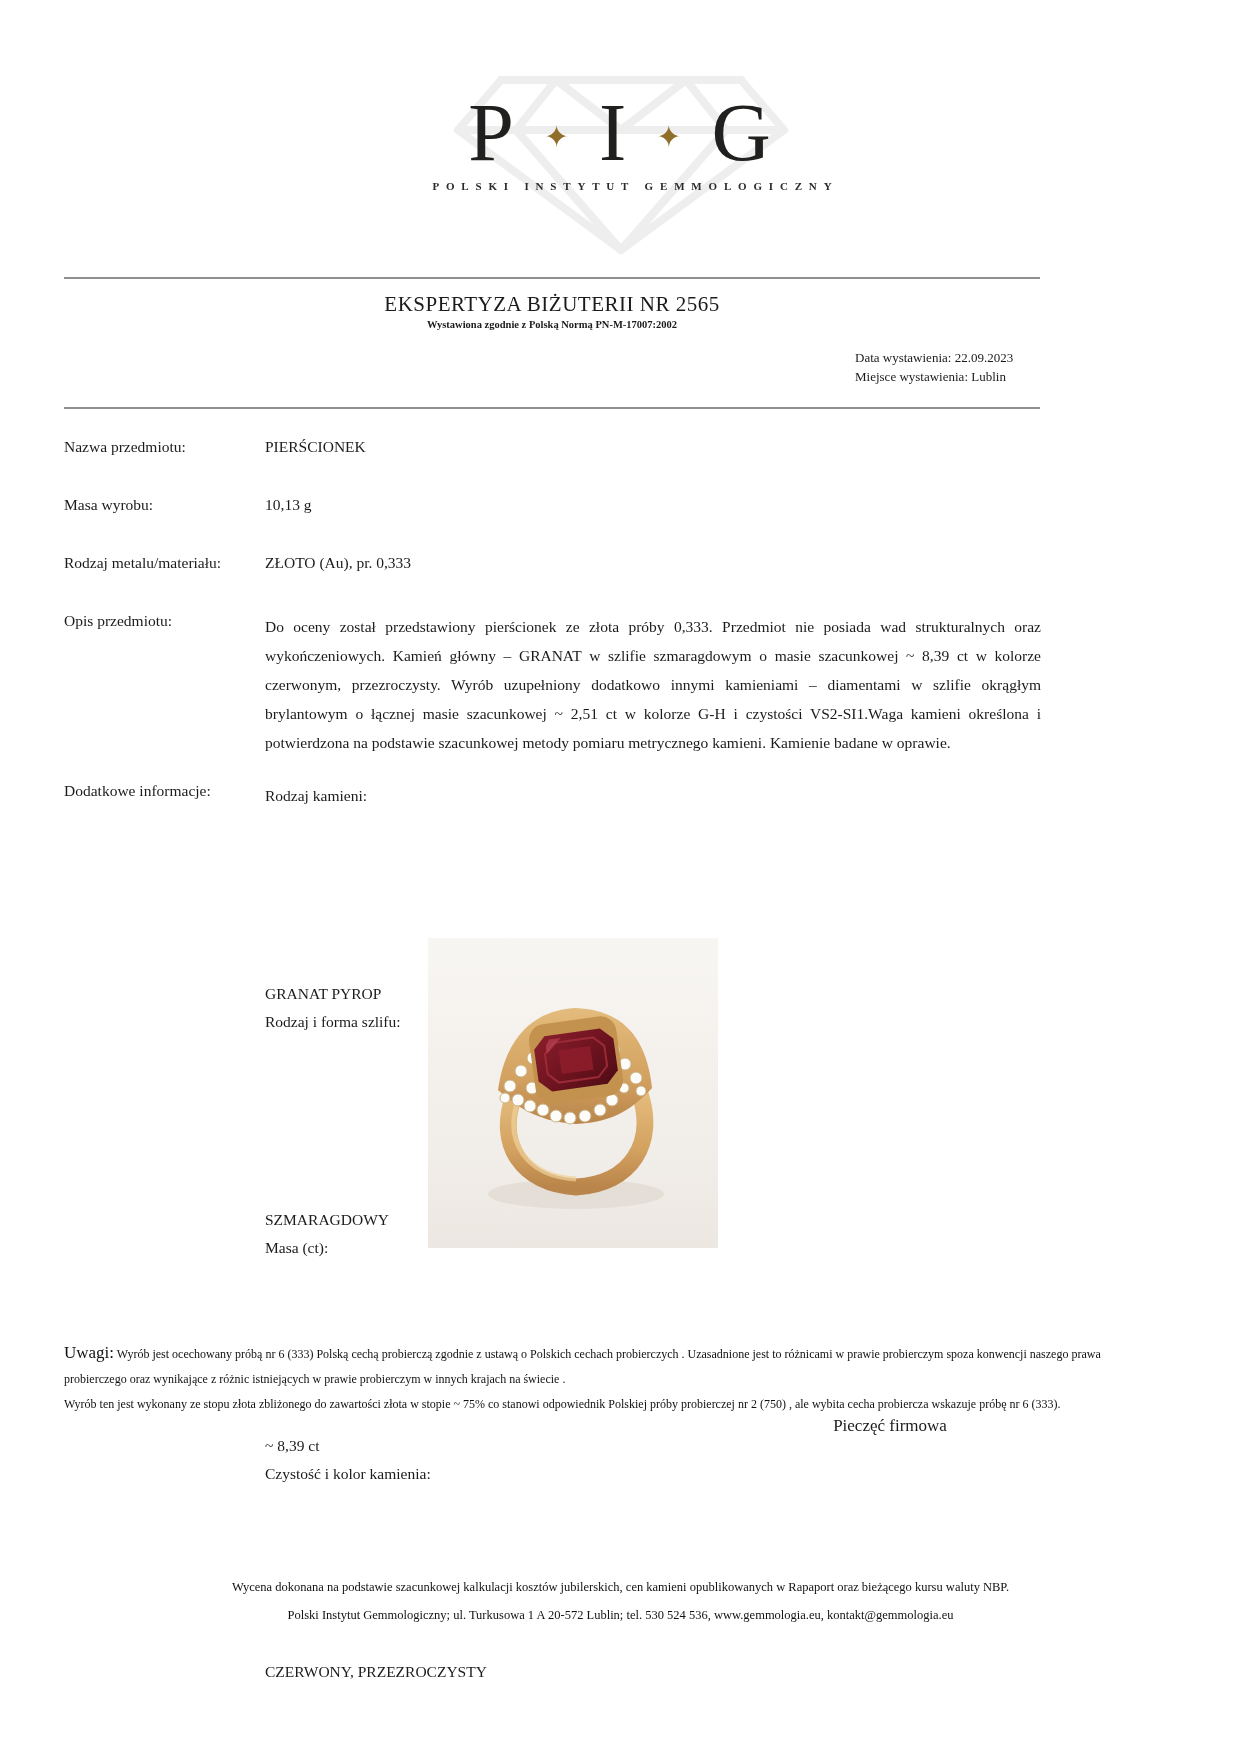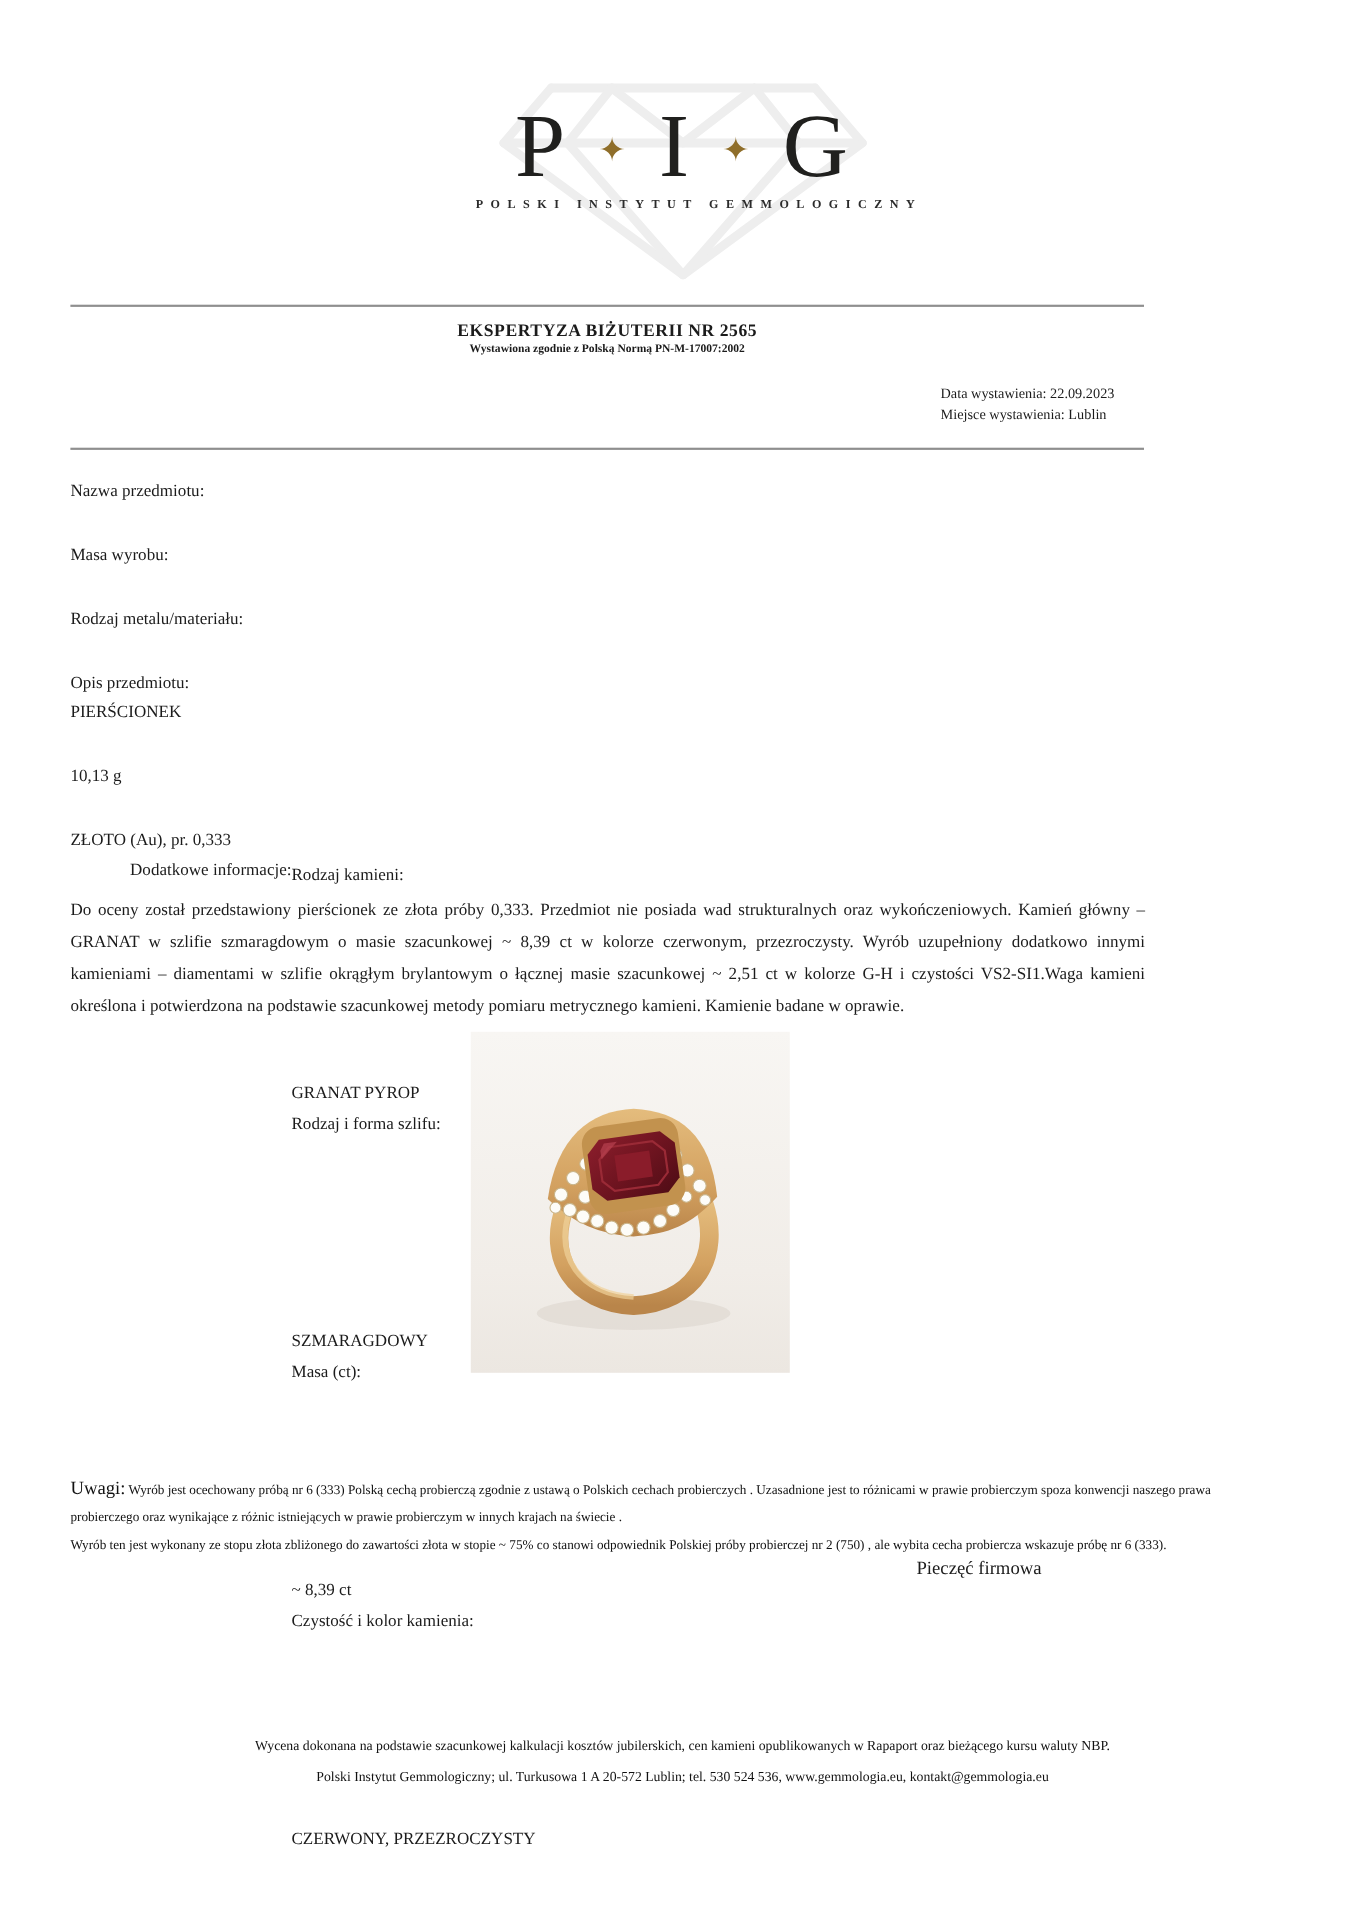--- a/index.html
+++ b/index.html
@@ -25,35 +25,35 @@
     position:relative; margin-top:6px; text-align:center;
     font-size:11px; font-weight:bold; color:#2b2b2b;
     letter-spacing:0.62em; text-indent:0.62em;margin-left:23px;
   }
   
   .rule { position:absolute; left:64px; width:976px; height:2px; background:#8f8f8f; }
   .rule-top { top:277px; }
   .rule-head { top:407px; }
   
   .cert-head { position:absolute; top:292px; left:64px; width:976px; text-align:center; }
-  .cert-title { font-size:16px; font-weight:bold; letter-spacing:0.5px; }
+  .cert-title { font-size:21px; font-weight:normal; letter-spacing:0.5px; }
   .cert-sub { font-size:10.5px; font-weight:bold; margin-top:2px; }
   .issue-block { position:absolute; top:348px; left:855px; font-size:13px; line-height:19px; }
   
-  .frow { position:absolute; left:64px; width:977px; display:flex; font-size:15.5px;flex-direction:column; }
+  .frow { position:absolute; left:64px; width:977px; display:flex; font-size:15.5px; }
   .frow .lbl { width:201px; flex:0 0 201px; }
   .frow .val { flex:1; }
   .frow-0 { top:438px; }
   .frow-1 { top:496px; }
   .frow-2 { top:554px; }
   .frow-3 { top:612px; }
   .desc { text-align:justify; line-height:29px; }
   
   .addl { position:absolute; top:782px; left:64px; width:977px; display:flex; font-size:15.5px; }
-  .addl .lbl { width:201px; flex:0 0 201px;text-align:right; }
+  .addl .lbl { width:201px; flex:0 0 201px; }
   .addl-table { flex:1; }
   .addl-row { display:flex; line-height:28px;flex-direction:column; }
   .addl-row .sl { width:198px; flex:0 0 198px; }
   
   .photo {
     position:absolute; top:938px; left:428px; width:290px; height:310px;
     background:linear-gradient(180deg,#f8f6f3 0%, #f1ede8 70%, #ece7e1 100%);
   }
   
   .remarks { position:absolute; top:1340px; left:64px; width:1062px; font-size:12px; line-height:25px; color:#111; }

